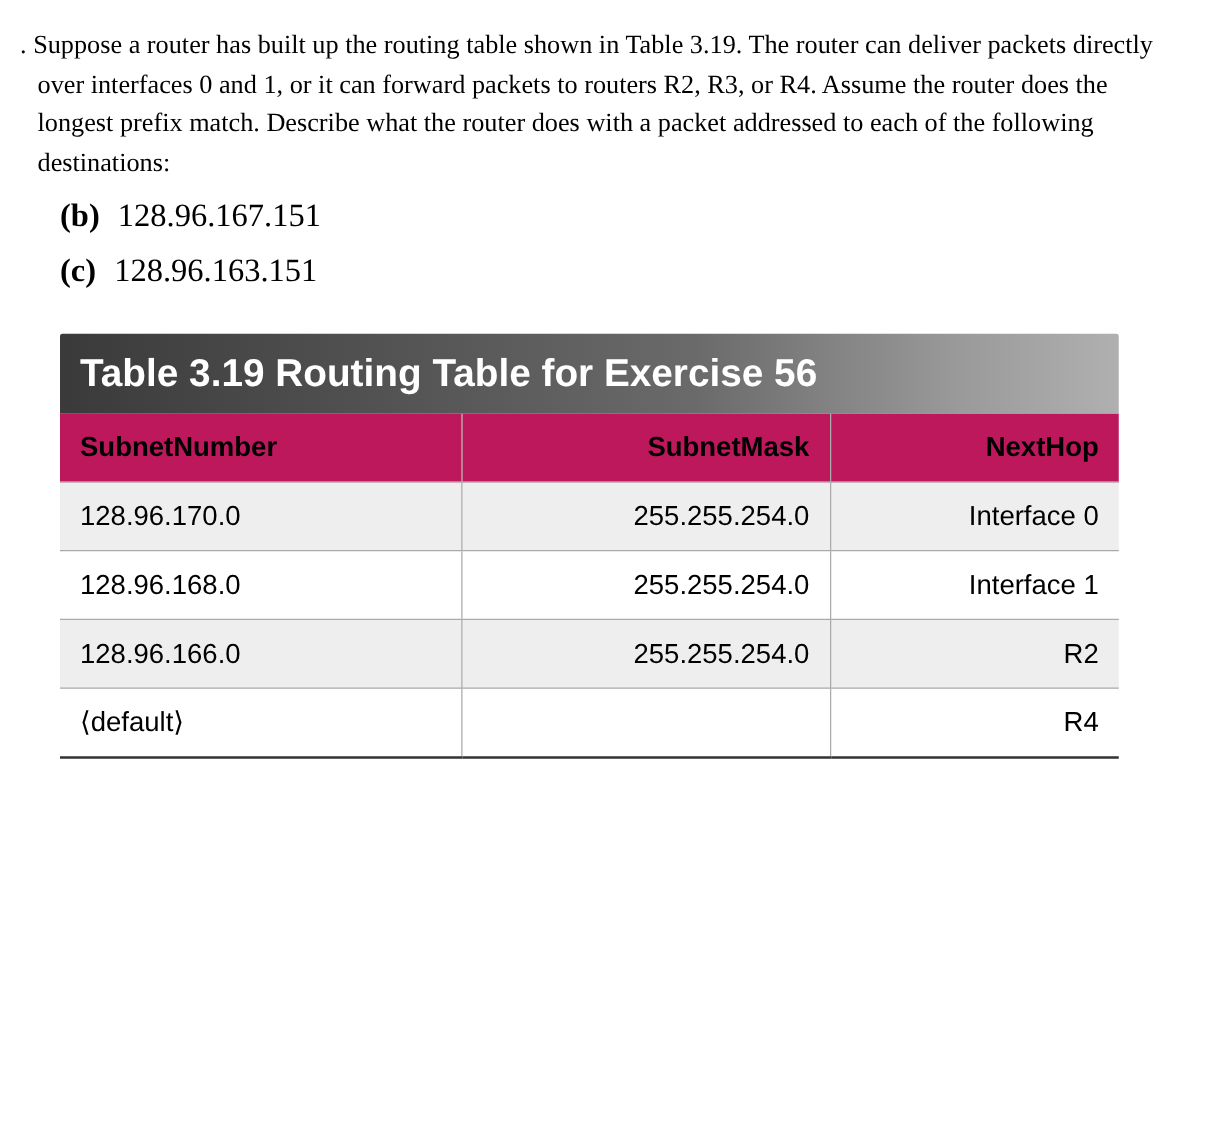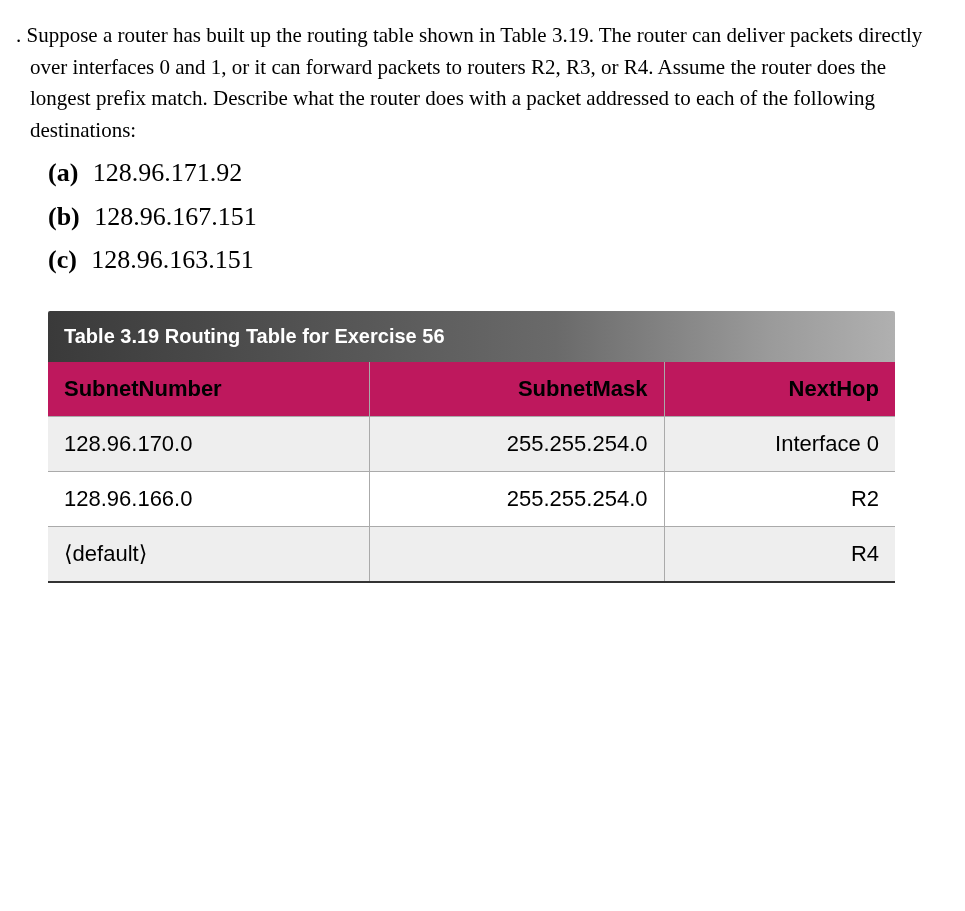--- a/index.html
+++ b/index.html
@@ -37,21 +37,21 @@
     }
     .table-wrap {
       margin-left: 18px;
       margin-right: 40px;
     }
     .table-title {
       background: linear-gradient(to right, #3a3a3a, #6a6a6a 60%, #9a9a9a 85%, #b0b0b0);
       color: #fff;
       font-family: Arial, Helvetica, sans-serif;
       font-weight: bold;
-      font-size: 20px;
+      font-size: 31px;
       padding: 14px 16px;
       border-top-left-radius: 2px;
       border-top-right-radius: 2px;
     }
     table {
       width: 100%;
       border-collapse: collapse;
       font-family: Arial, Helvetica, sans-serif;
       font-size: 22px;
     }
@@ -95,24 +95,20 @@
 </head>
 <body>
 
 <div class="question-text">
   <span class="lead">.</span>
   <span>Suppose a router has built up the routing table shown in Table 3.19. The router can deliver packets directly over interfaces 0 and 1, or it can forward packets to routers R2, R3, or R4. Assume the router does the longest prefix match. Describe what the router does with a packet addressed to each of the following destinations:</span>
 </div>
 
 <div class="sub-list">
   <div class="sub-item">
-    <b>(a)</b>
-    <span>128.96.171.92</span>
-  </div>
-  <div class="sub-item">
     <b>(b)</b>
     <span>128.96.167.151</span>
   </div>
   <div class="sub-item">
     <b>(c)</b>
     <span>128.96.163.151</span>
   </div>
 </div>
 
 <div class="table-wrap">
@@ -125,20 +121,25 @@
         <th class="col-hop">NextHop</th>
       </tr>
     </thead>
     <tbody>
       <tr>
         <td class="col-subnet">128.96.170.0</td>
         <td class="col-mask">255.255.254.0</td>
         <td class="col-hop">Interface 0</td>
       </tr>
       <tr>
+        <td class="col-subnet">128.96.168.0</td>
+        <td class="col-mask">255.255.254.0</td>
+        <td class="col-hop">Interface 1</td>
+      </tr>
+      <tr>
         <td class="col-subnet">128.96.166.0</td>
         <td class="col-mask">255.255.254.0</td>
         <td class="col-hop">R2</td>
       </tr>
       <tr>
         <td class="col-subnet">⟨default⟩</td>
         <td class="col-mask"></td>
         <td class="col-hop">R4</td>
       </tr>
     </tbody>

